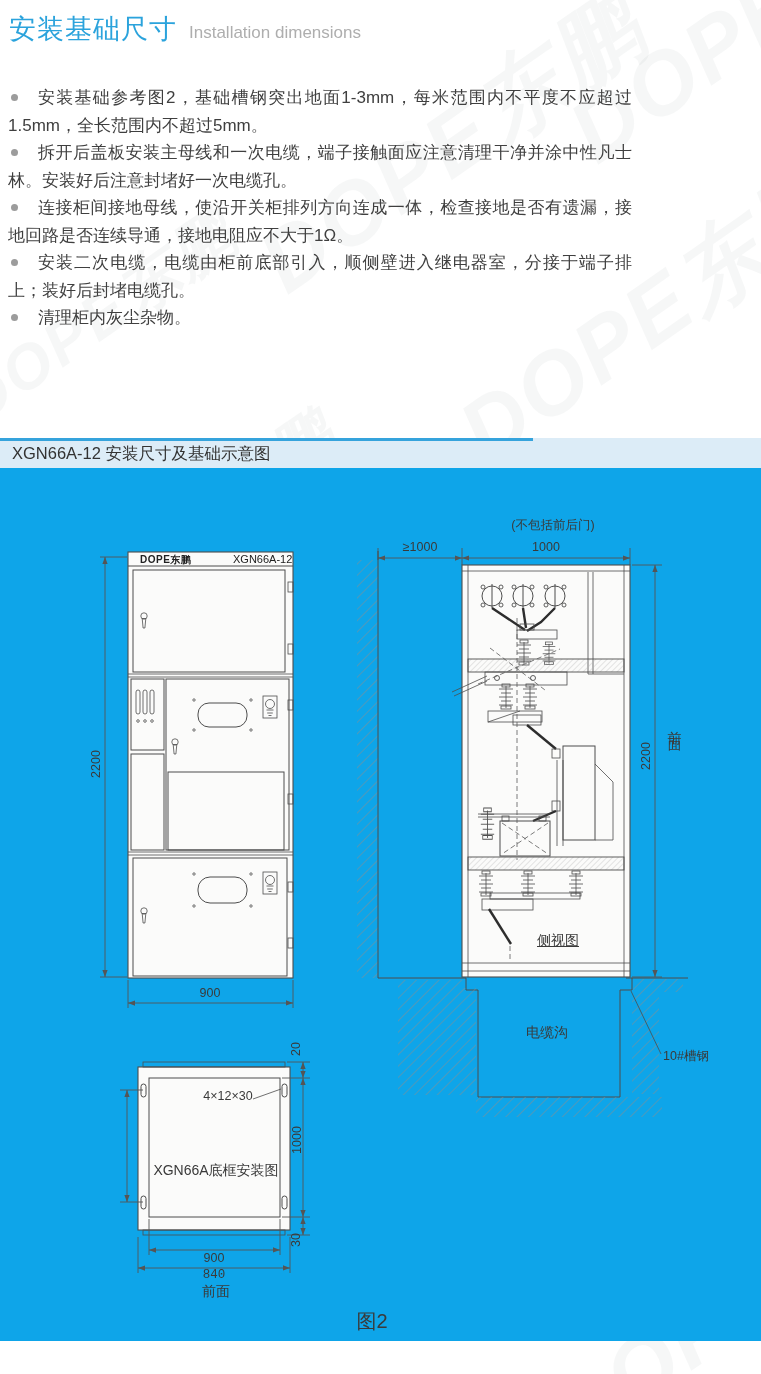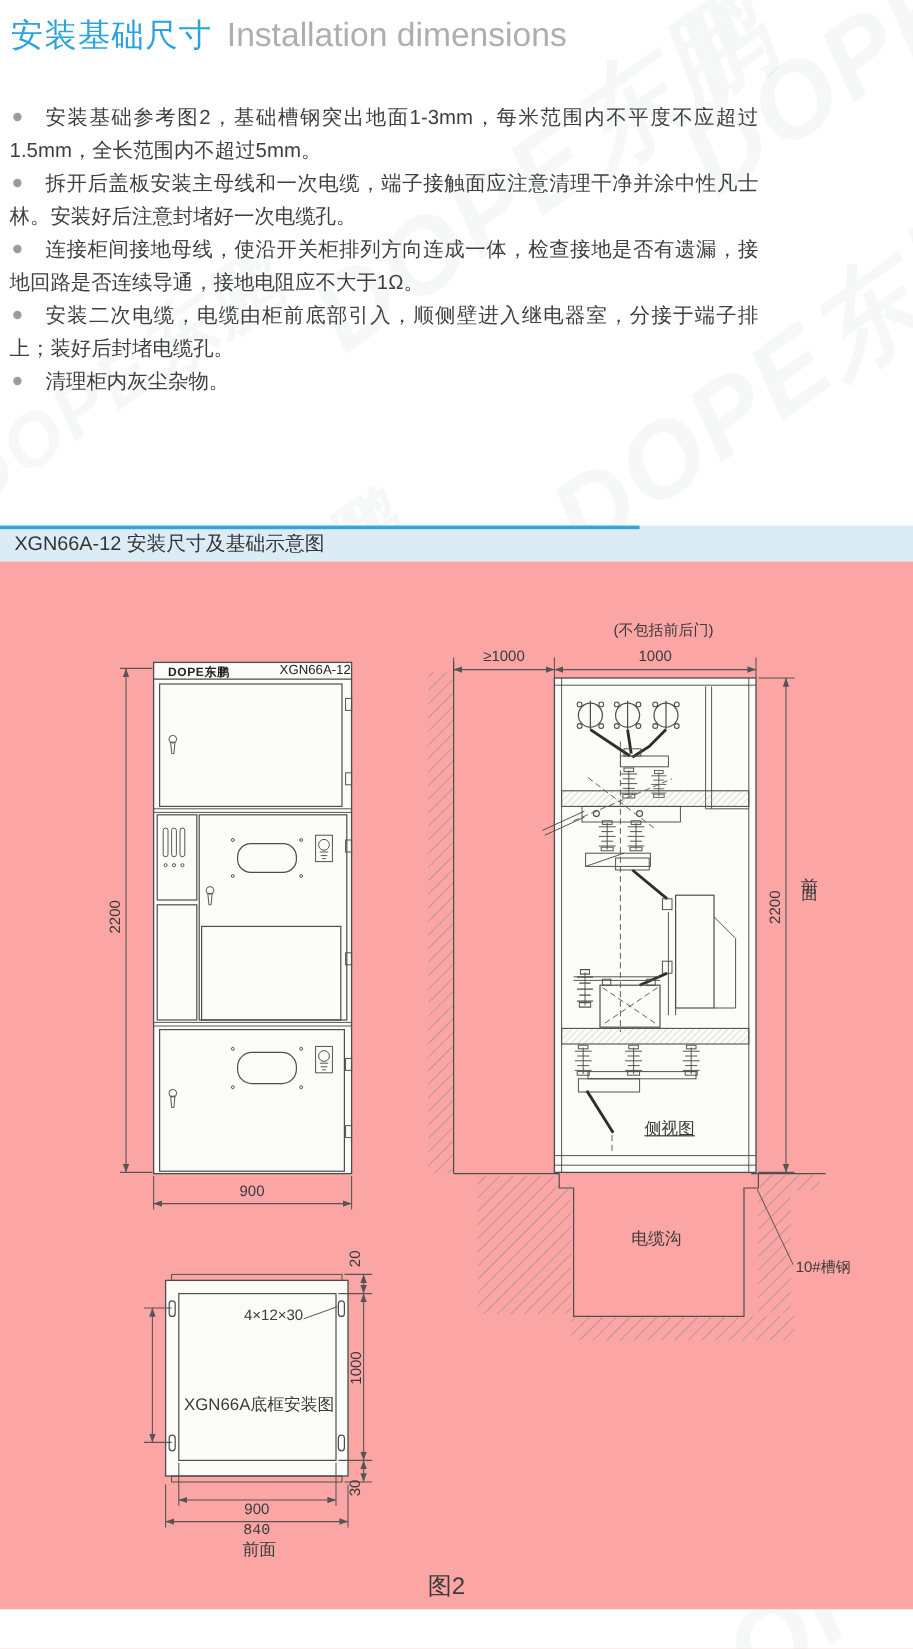--- a/index.html
+++ b/index.html
@@ -12,21 +12,21 @@
   .wm{
     position:absolute;z-index:1;font-size:88px;font-weight:bold;font-style:italic;
     color:rgba(130,136,142,0.07);transform:rotate(-35deg);white-space:nowrap;
     letter-spacing:3px;pointer-events:none;
   }
   .wm.small{font-size:62px;}
   .content{position:relative;z-index:2;}
   
   .page-header{position:absolute;top:11px;left:9px;display:flex;align-items:baseline;z-index:2;}
   .title-zh{font-size:27px;font-weight:normal;color:#2ba3dc;letter-spacing:1px;}
-  .title-en{font-size:28px;color:#aeaeae;margin-left:12px;}
+  .title-en{font-size:17px;color:#aeaeae;margin-left:12px;}
   
   .bullets{position:absolute;top:84px;left:0;width:642px;z-index:2;}
   .bullet{position:relative;}
   .bullet::before{
     content:"";position:absolute;left:11px;top:10px;width:7px;height:7px;
     border-radius:50%;background:#9c9c9c;
   }
   .bullet p{
     margin:0;padding:0 10px 0 8px;font-size:17px;line-height:27.5px;
     color:#3f3f3f;text-align:justify;text-indent:30px;
@@ -36,21 +36,21 @@
     position:absolute;top:438px;left:0;width:761px;height:30px;
     background:#dcecf7;z-index:2;
   }
   .section-bar .accent{position:absolute;top:0;left:0;width:533px;height:3px;background:#35a3dc;}
   .section-bar .bar-label{
     position:absolute;left:12px;top:0;line-height:31px;font-size:16.5px;color:#333;
   }
   
   .figure{
     position:absolute;top:468px;left:0;width:761px;height:873px;
-    background:#fca5a5;z-index:2;
+    background:#0ea5e9;z-index:2;
   }
   .figure svg{position:absolute;top:0;left:0;}
   .lbl{
     position:absolute;font-size:12.5px;color:#3a3a3a;white-space:nowrap;
     transform:translate(-50%,0);z-index:3;
   }
   .lbl.rot{transform:translate(-50%,-50%) rotate(-90deg);}
   .lbl.lg{font-size:14px;}
   .lbl.left{transform:none;}
   .lbl.vert{

